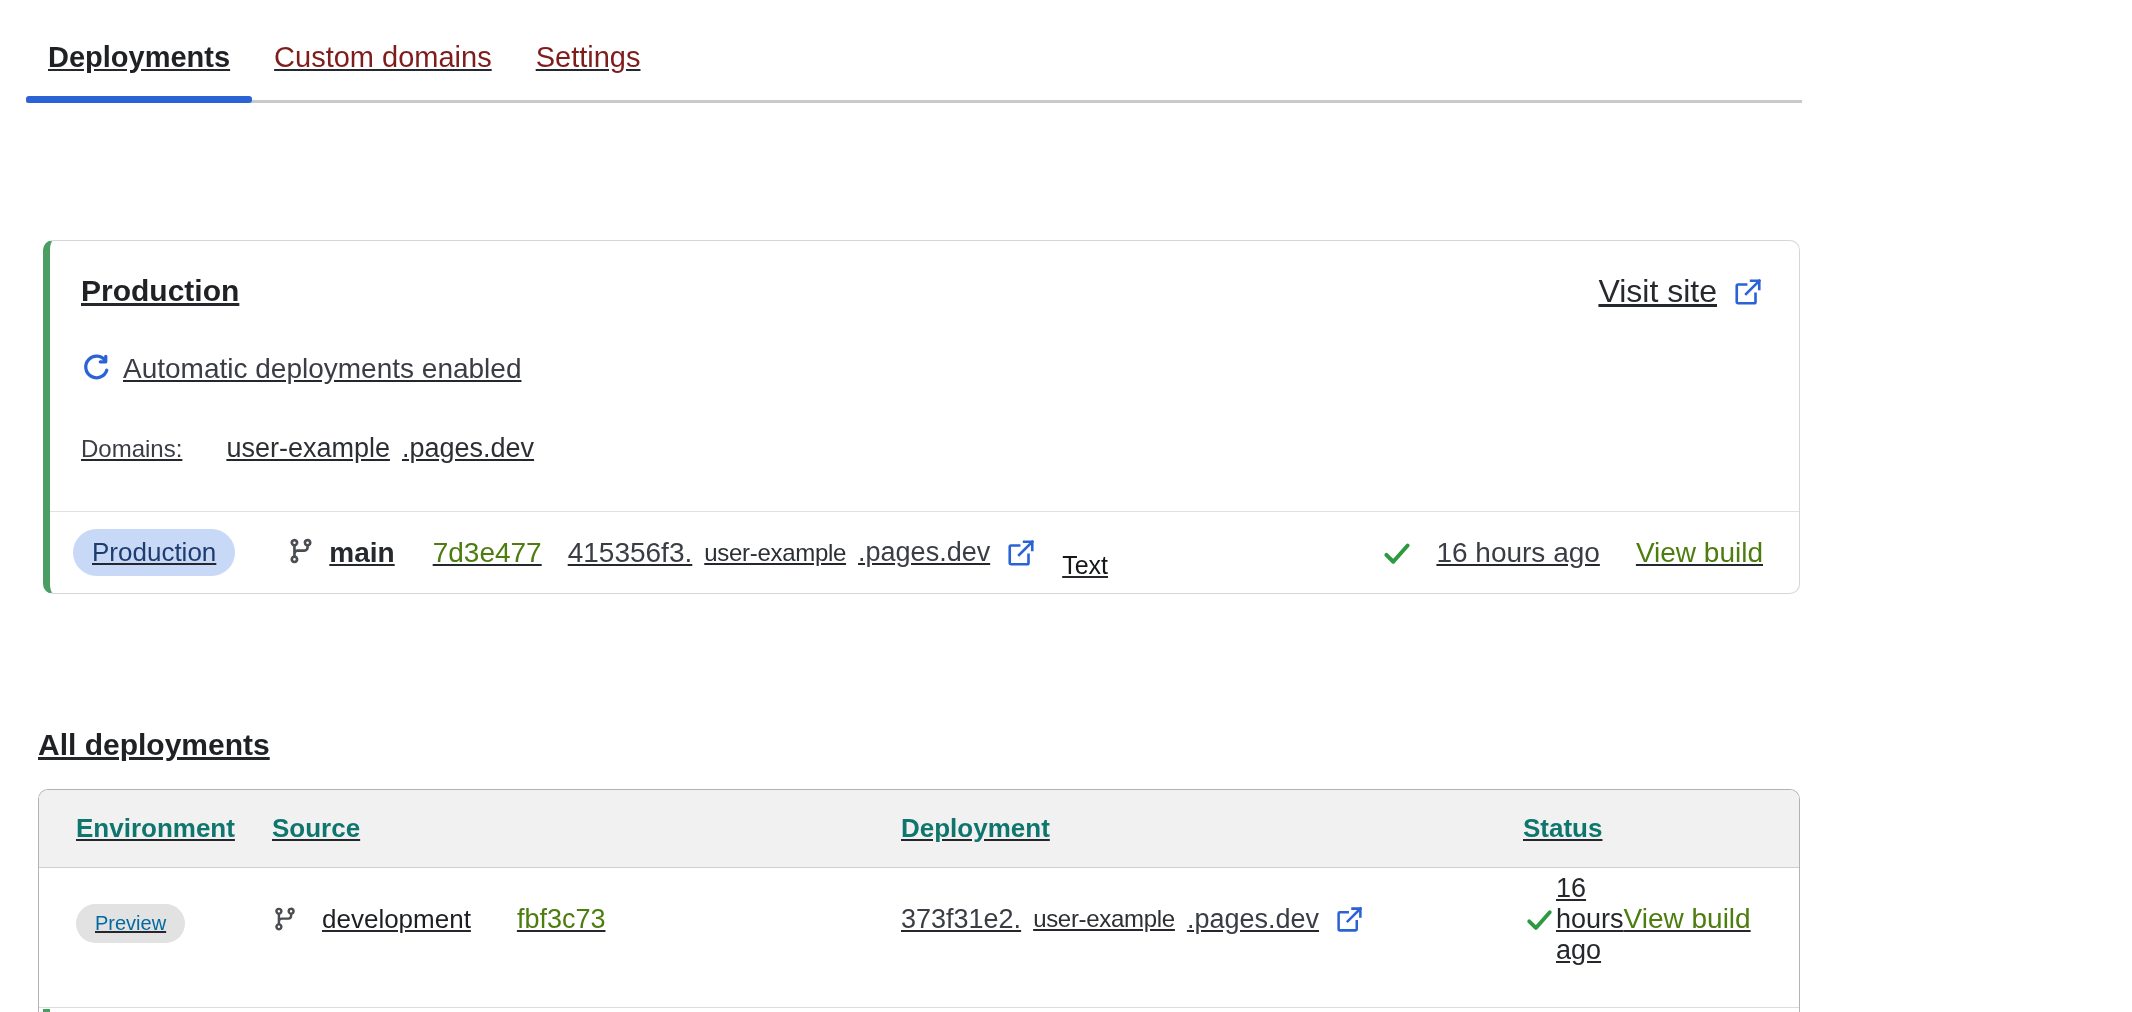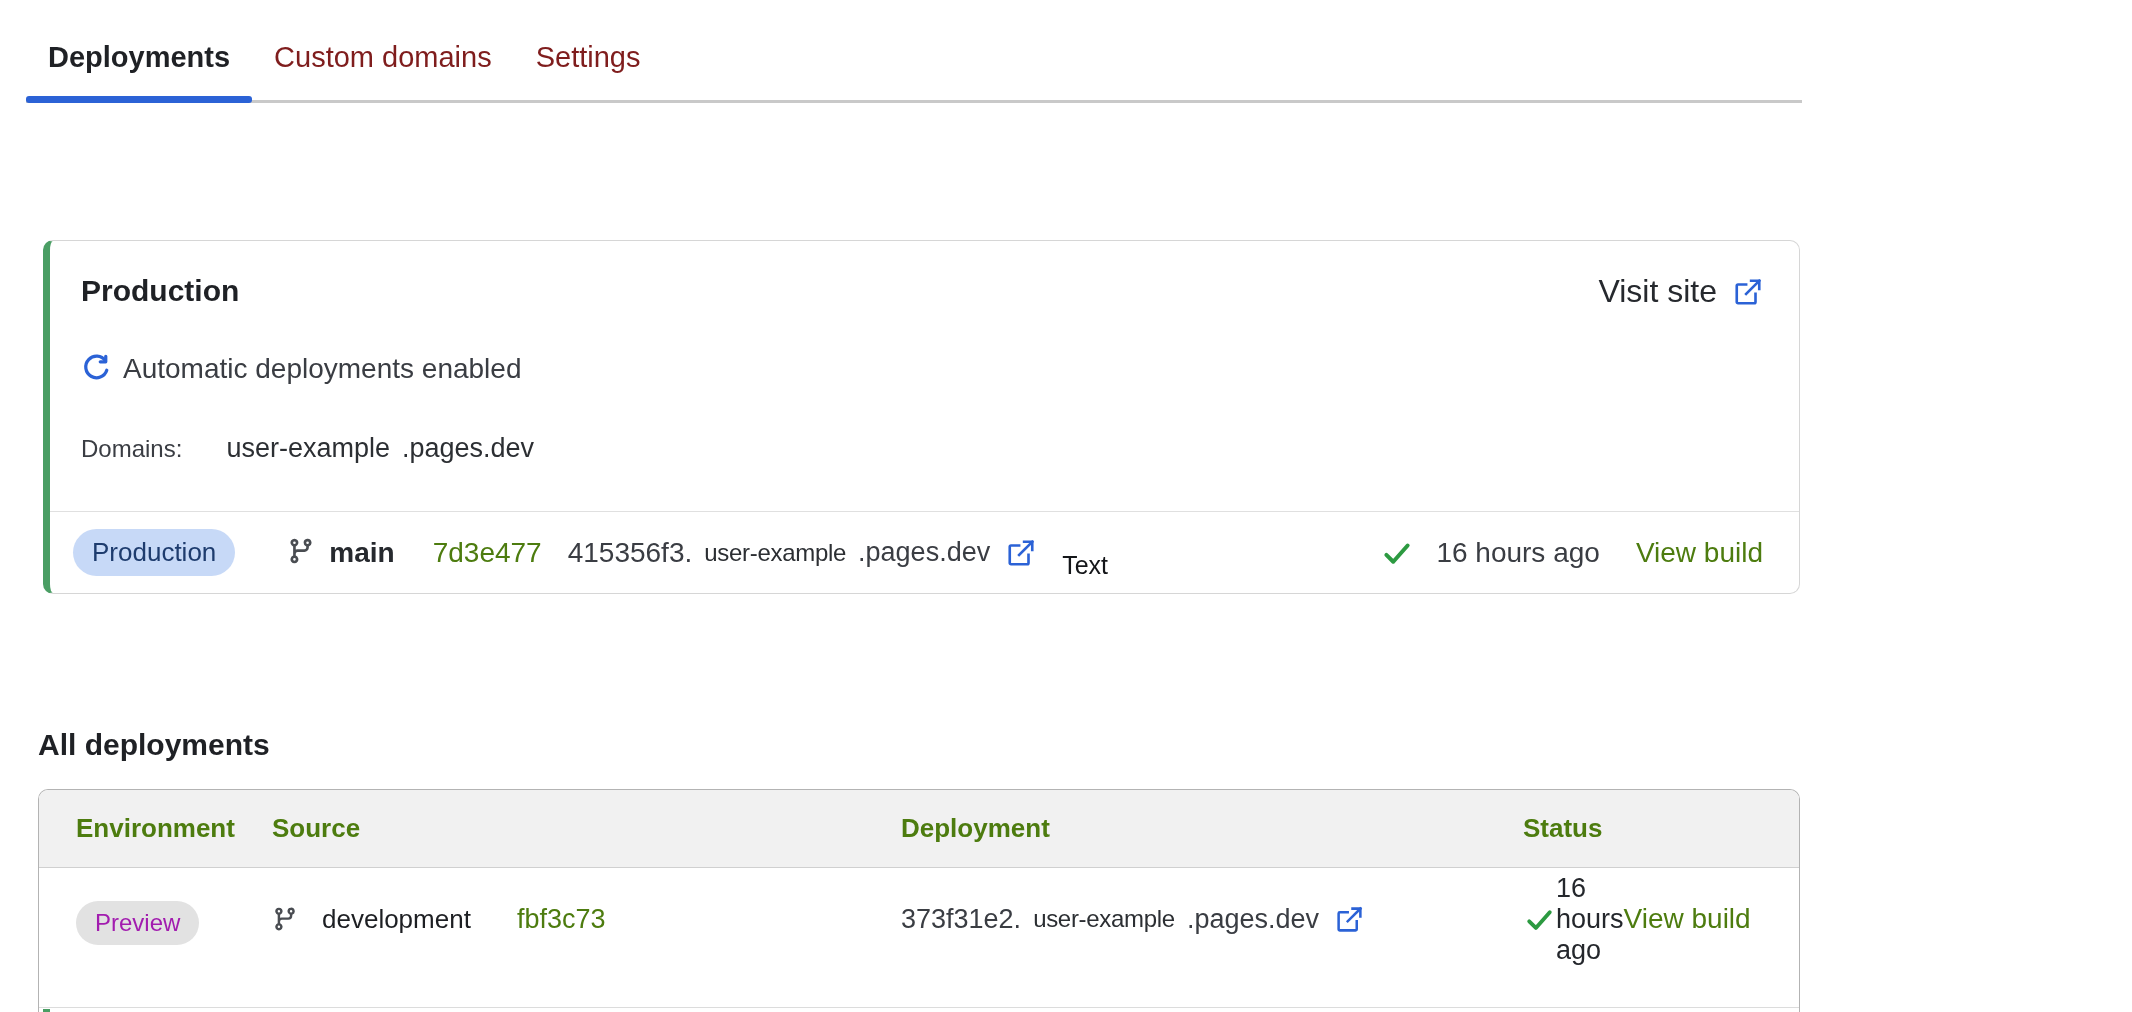--- a/index.html
+++ b/index.html
@@ -8,20 +8,21 @@
     font-family: "Liberation Sans", sans-serif;
     background: #ffffff;
     color: #24272c;
   }
   .page {
     position: relative;
     width: 1844px;
     height: 1012px;
     background: #fff;
     overflow: hidden;
+    text-decoration: underline;
   }
 
   
   .tabbar {
     margin: 0 42px 0 26px;
     border-bottom: 3px solid #c9c9c9;
   }
   .tabs { display: flex; }
   .tab {
     position: relative;
@@ -77,21 +78,21 @@
   }
 
   
   .pill {
     display: inline-flex; align-items: center;
     border-radius: 999px;
     padding: 8px 19px;
     white-space: nowrap;
   }
   .pill.production { background: #c7d9f7; color: #1e3c6e; font-size: 26px; }
-  .pill.preview    { background: #e2e2e2; color: #a21caf; font-size: 24px; margin-top: 8px; }
+  .pill.preview    { background: #e2e2e2; color: #0369a1; font-size: 20px; margin-top: 8px; }
 
   .branch-group { margin-left: 52px; display: flex; align-items: flex-start; gap: 14px; }
   .branch-name { font-size: 28px; font-weight: 700; color: #26292e; }
   .branch-name.plain { font-weight: 400; font-size: 26px; color: #1d1f23; }
 
   a.link, .link {
     color: #4d7c0f; text-decoration: none; cursor: pointer;
     font-size: 28px; white-space: nowrap;
   }
 
@@ -125,21 +126,21 @@
     overflow: hidden;
   }
   .t-header {
     display: grid;
     grid-template-columns: 196px 629px 622px 1fr;
     align-items: center;
     height: 78px;
     padding: 0 120px 0 37px;
     background: #f1f1f1;
     border-bottom: 1px solid #d0d0d0;
-    font-size: 26px; font-weight: 700; color: #4d7c0f;
+    font-size: 26px; font-weight: 700; color: #0f766e;
   }
   .t-row {
     display: grid;
     grid-template-columns: 196px 629px 622px 1fr;
     align-items: start;
     height: 140px;
     padding: 30px 120px 0 37px;
     background: #fff;
     border-bottom: 1px solid #dcdcdc;
   }

